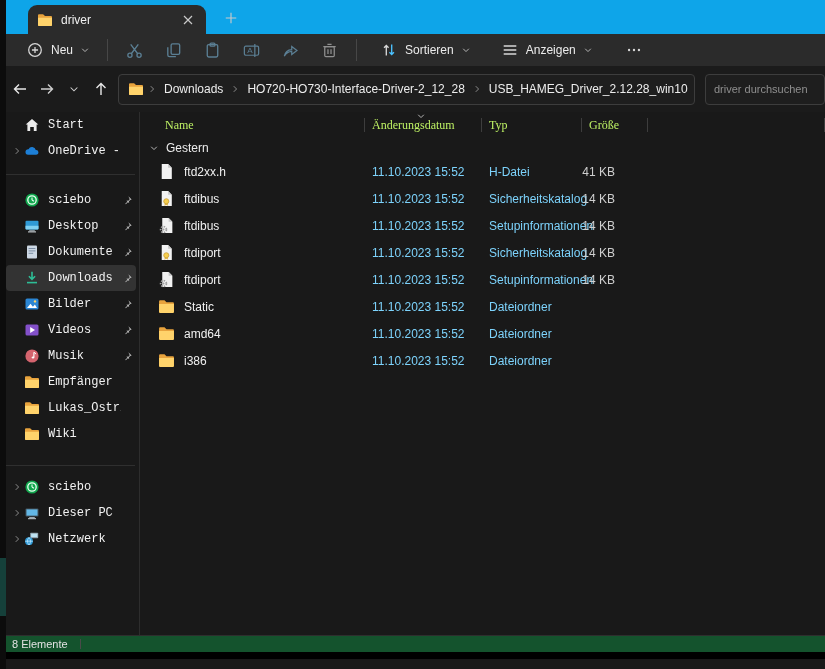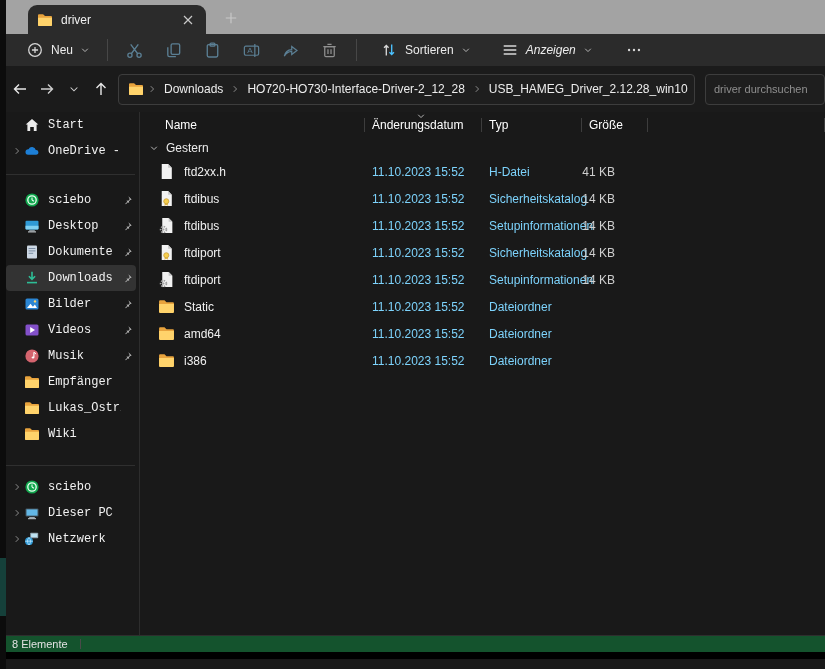--- a/index.html
+++ b/index.html
@@ -1,21 +1,21 @@
 <!DOCTYPE html>
 <html><head>
 <meta charset="utf-8">
 <style>
   * { box-sizing: border-box; margin: 0; padding: 0; }
   html,body { width:825px; height:669px; overflow:hidden; background:#000; }
   body { font-family:"Liberation Sans", sans-serif; font-size:12px; color:#e8e8e8; }
   .screen { position:relative; width:825px; height:669px; background:#191919; overflow:hidden; }
 
   
-  .tabbar { height:34px; background:#a3a3a3; display:flex; align-items:flex-end; }
+  .tabbar { height:34px; background:#0ea5e9; display:flex; align-items:flex-end; }
   .tab { margin-left:28px; width:178px; height:29px; background:#2b2b2b; border-radius:9px 9px 0 0;
          display:flex; align-items:center; padding:0 9px; gap:8px; }
   .tab-label { flex:1; color:#f0f0f0; }
   .tab-close { width:18px; height:18px; display:flex; align-items:center; justify-content:center; border-radius:4px; }
   .newtab { width:26px; height:26px; margin:0 0 3px 12px; display:flex; align-items:center; justify-content:center; border-radius:4px; }
 
   
   .toolbar { height:32px; background:#2b2b2b; display:flex; align-items:center; padding-left:16px; }
   .tb-btn { display:flex; align-items:center; gap:7px; height:32px; padding:0 10px; border-radius:4px; color:#ececec; }
   .tb-icon-btn { width:39px; height:32px; display:flex; align-items:center; justify-content:center; border-radius:4px; }
@@ -41,21 +41,21 @@
   .side-item.selected { background:#333333; }
   .side-exp { width:13px; display:flex; justify-content:center; flex:none; }
   .side-ico { width:17px; margin-right:8px; flex:none; display:flex; justify-content:center; }
   .side-label { flex:1; white-space:nowrap; overflow:hidden; color:#f2f2f2; }
   .side-pin { width:13px; margin-right:2px; flex:none; display:flex; justify-content:center; }
   .side-divider { height:1px; background:#2f2f2f; margin:10px 4px 12px 4px; }
   .side-divider.second { margin:18px 4px 8px 4px; }
 
   .filearea { flex:1; position:relative; overflow:hidden; }
   .cols { display:grid; grid-template-columns:225px 117px 100px 66px 1fr; height:26px; align-items:center;
-          color:#ffffff; position:relative; }
+          color:#bef264; position:relative;font-family:Liberation Serif, serif; }
   .col { position:relative; height:100%; display:flex; align-items:center; padding-left:7px; }
   .col:first-child { padding-left:25px; }
   .col::after { content:""; position:absolute; right:0; top:6px; height:14px; width:1px; background:#3d3d3d; }
   .sort-chev { position:absolute; left:276px; top:-1px; }
   .group-row { height:20px; display:flex; align-items:center; gap:7px; padding-left:9px; color:#ececec; }
   .file-row { display:grid; grid-template-columns:225px 117px 100px 66px 1fr; height:27px; align-items:center; border-radius:3px; }
   .cell-name { display:flex; align-items:center; gap:9px; padding-left:18px; color:#f0f0f0; white-space:nowrap; }
   .cell-dim { padding-left:7px; color:#7dd3fc; white-space:nowrap; }
   .cell-size { text-align:right; padding-right:33px; color:#cfcfcf; white-space:nowrap; }
 
@@ -181,21 +181,21 @@
             </g>
           </svg>
         </span>
       <span>Sortieren</span>
       <span class="icon">
           <svg viewBox="0 0 16 16" width="10" height="10">
             <path d="M3.5 6 8 10.5 12.5 6" stroke="#b5b5b5" stroke-width="1.6" fill="none"></path>
           </svg>
         </span>
     </div>
-    <div class="tb-btn" style="margin-left:10px;font-style:italic;">
+    <div class="tb-btn" style="margin-left:10px;">
       <span class="icon">
           <svg viewBox="0 0 20 20" width="18" height="18">
             <path d="M3 5.5h14M3 10h14M3 14.5h14" stroke="#d7d7d7" stroke-width="1.6"></path>
           </svg>
         </span>
       <span>Anzeigen</span>
       <span class="icon">
           <svg viewBox="0 0 16 16" width="10" height="10">
             <path d="M3.5 6 8 10.5 12.5 6" stroke="#b5b5b5" stroke-width="1.6" fill="none"></path>
           </svg>

